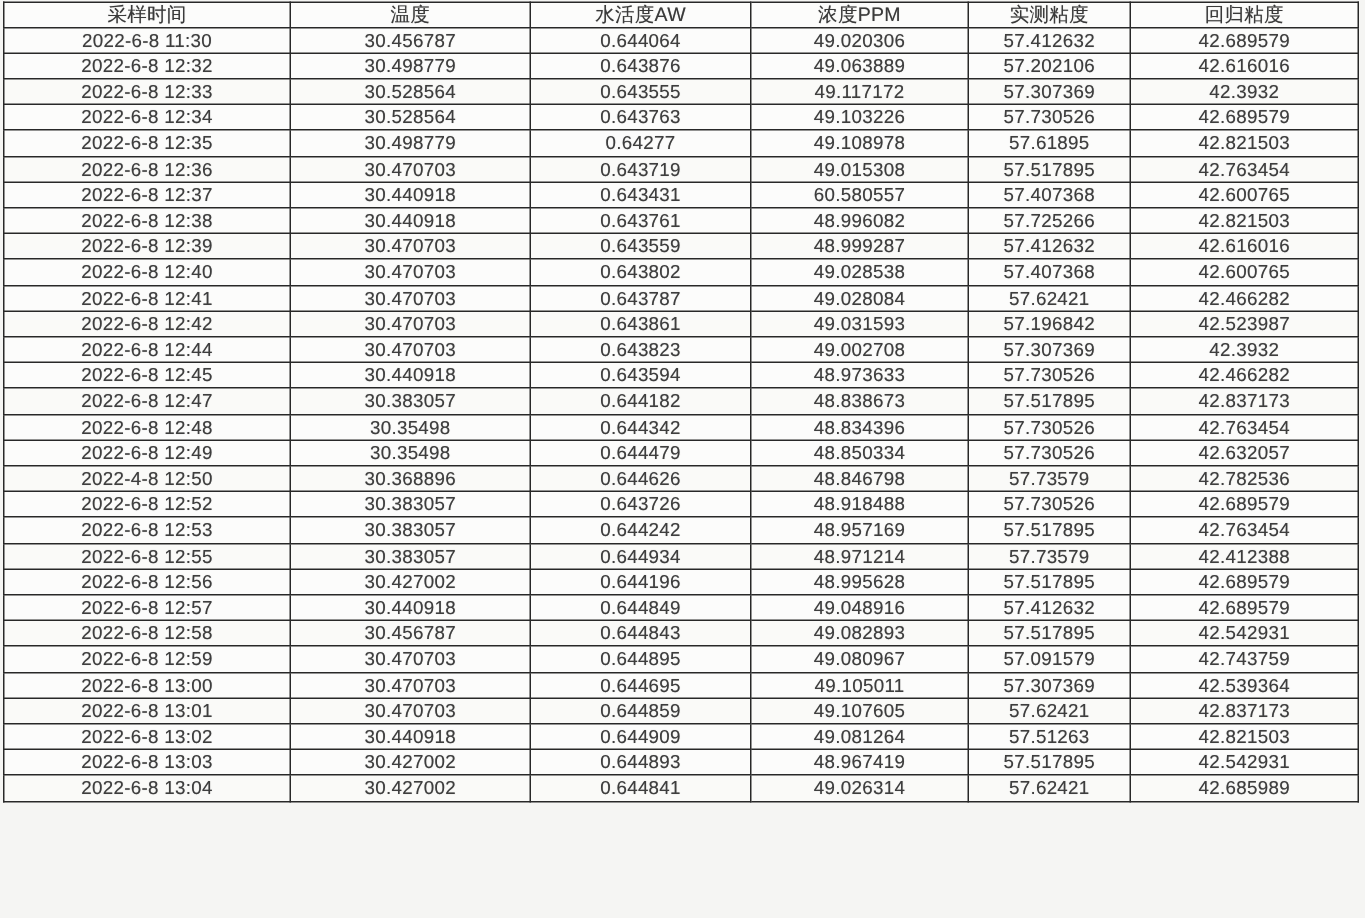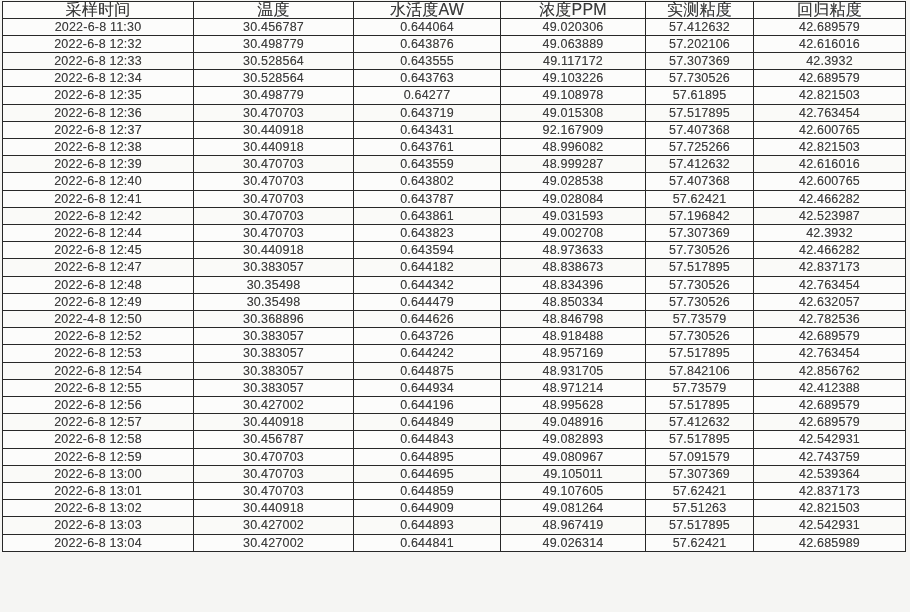--- a/index.html
+++ b/index.html
@@ -38,21 +38,21 @@
     color: #3e3e3e;
     font-size: 12.5px;
     font-weight: 400;
     letter-spacing: 0.2px;
     text-shadow: 0 0 0.5px rgba(70,70,70,0.55);
     background: #fcfcfb;
   }
   .data-table thead th {
     height: 15.5px;
     line-height: 15.5px;
-    font-size: 16px;
+    font-size: 13px;
     color: #3a3a3a;
   }
   
   .data-table tbody tr:nth-child(3n) td {
     background: #fafaf8;
   }
 </style>
 </head>
 <body>
 
@@ -122,21 +122,21 @@
           <td>30.470703</td>
           <td>0.643719</td>
           <td>49.015308</td>
           <td>57.517895</td>
           <td>42.763454</td>
         </tr>
         <tr>
           <td>2022-6-8 12:37</td>
           <td>30.440918</td>
           <td>0.643431</td>
-          <td>92.167909</td>
+          <td>60.580557</td>
           <td>57.407368</td>
           <td>42.600765</td>
         </tr>
         <tr>
           <td>2022-6-8 12:38</td>
           <td>30.440918</td>
           <td>0.643761</td>
           <td>48.996082</td>
           <td>57.725266</td>
           <td>42.821503</td>
@@ -231,28 +231,20 @@
         </tr>
         <tr>
           <td>2022-6-8 12:53</td>
           <td>30.383057</td>
           <td>0.644242</td>
           <td>48.957169</td>
           <td>57.517895</td>
           <td>42.763454</td>
         </tr>
         <tr>
-          <td>2022-6-8 12:54</td>
-          <td>30.383057</td>
-          <td>0.644875</td>
-          <td>48.931705</td>
-          <td>57.842106</td>
-          <td>42.856762</td>
-        </tr>
-        <tr>
           <td>2022-6-8 12:55</td>
           <td>30.383057</td>
           <td>0.644934</td>
           <td>48.971214</td>
           <td>57.73579</td>
           <td>42.412388</td>
         </tr>
         <tr>
           <td>2022-6-8 12:56</td>
           <td>30.427002</td>

